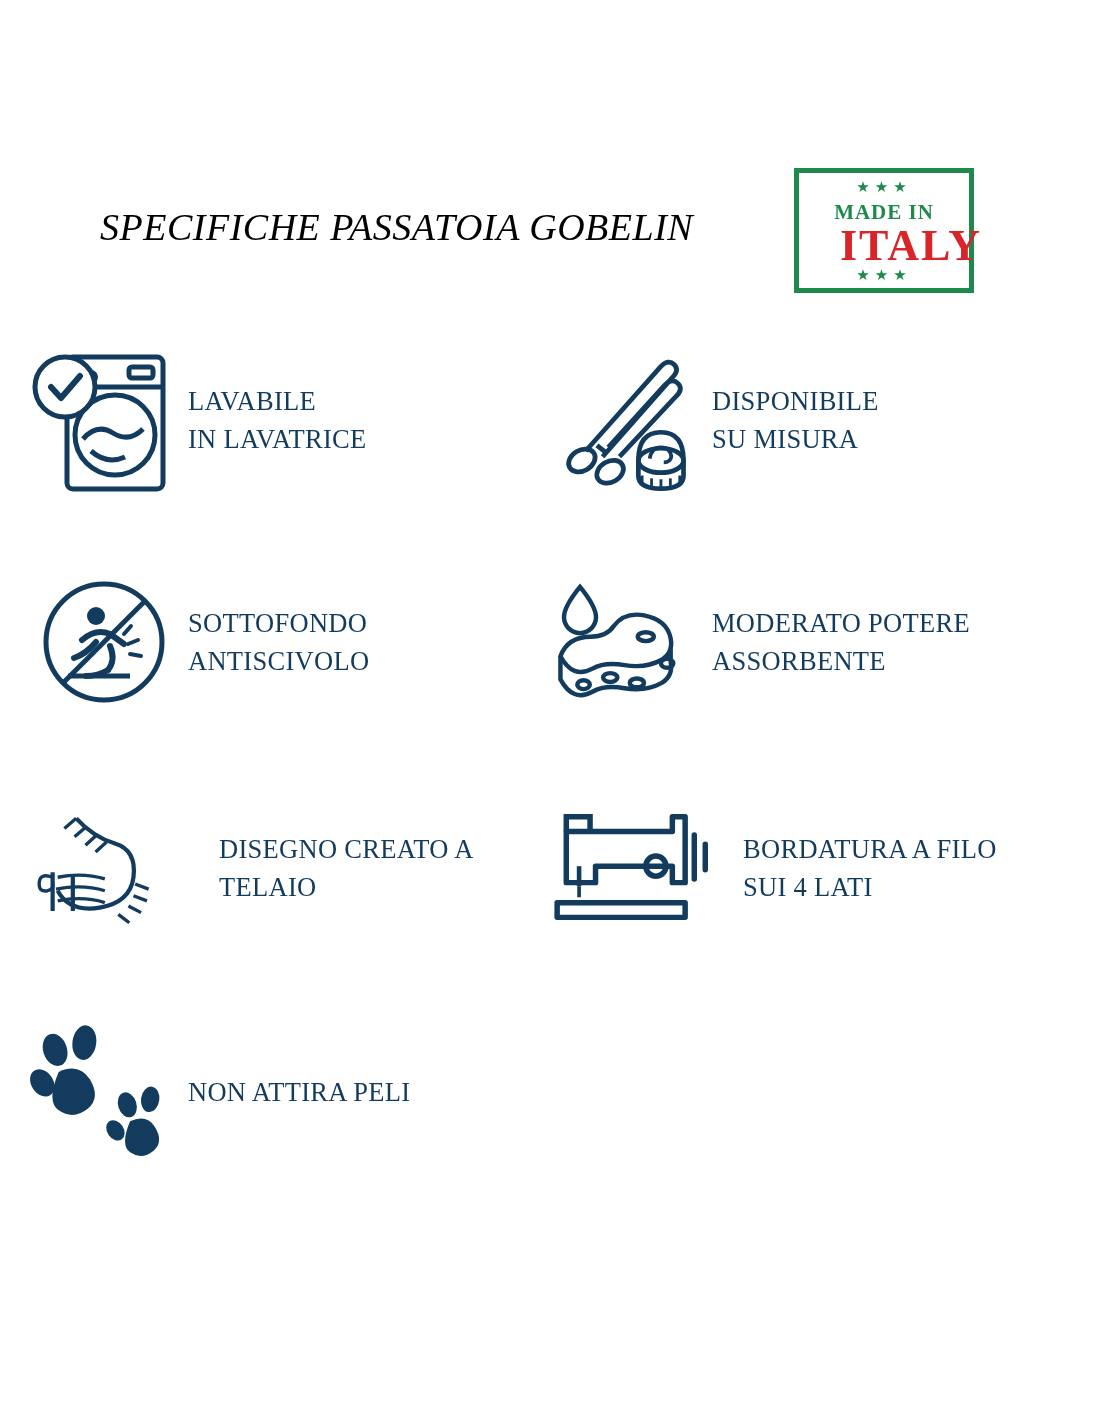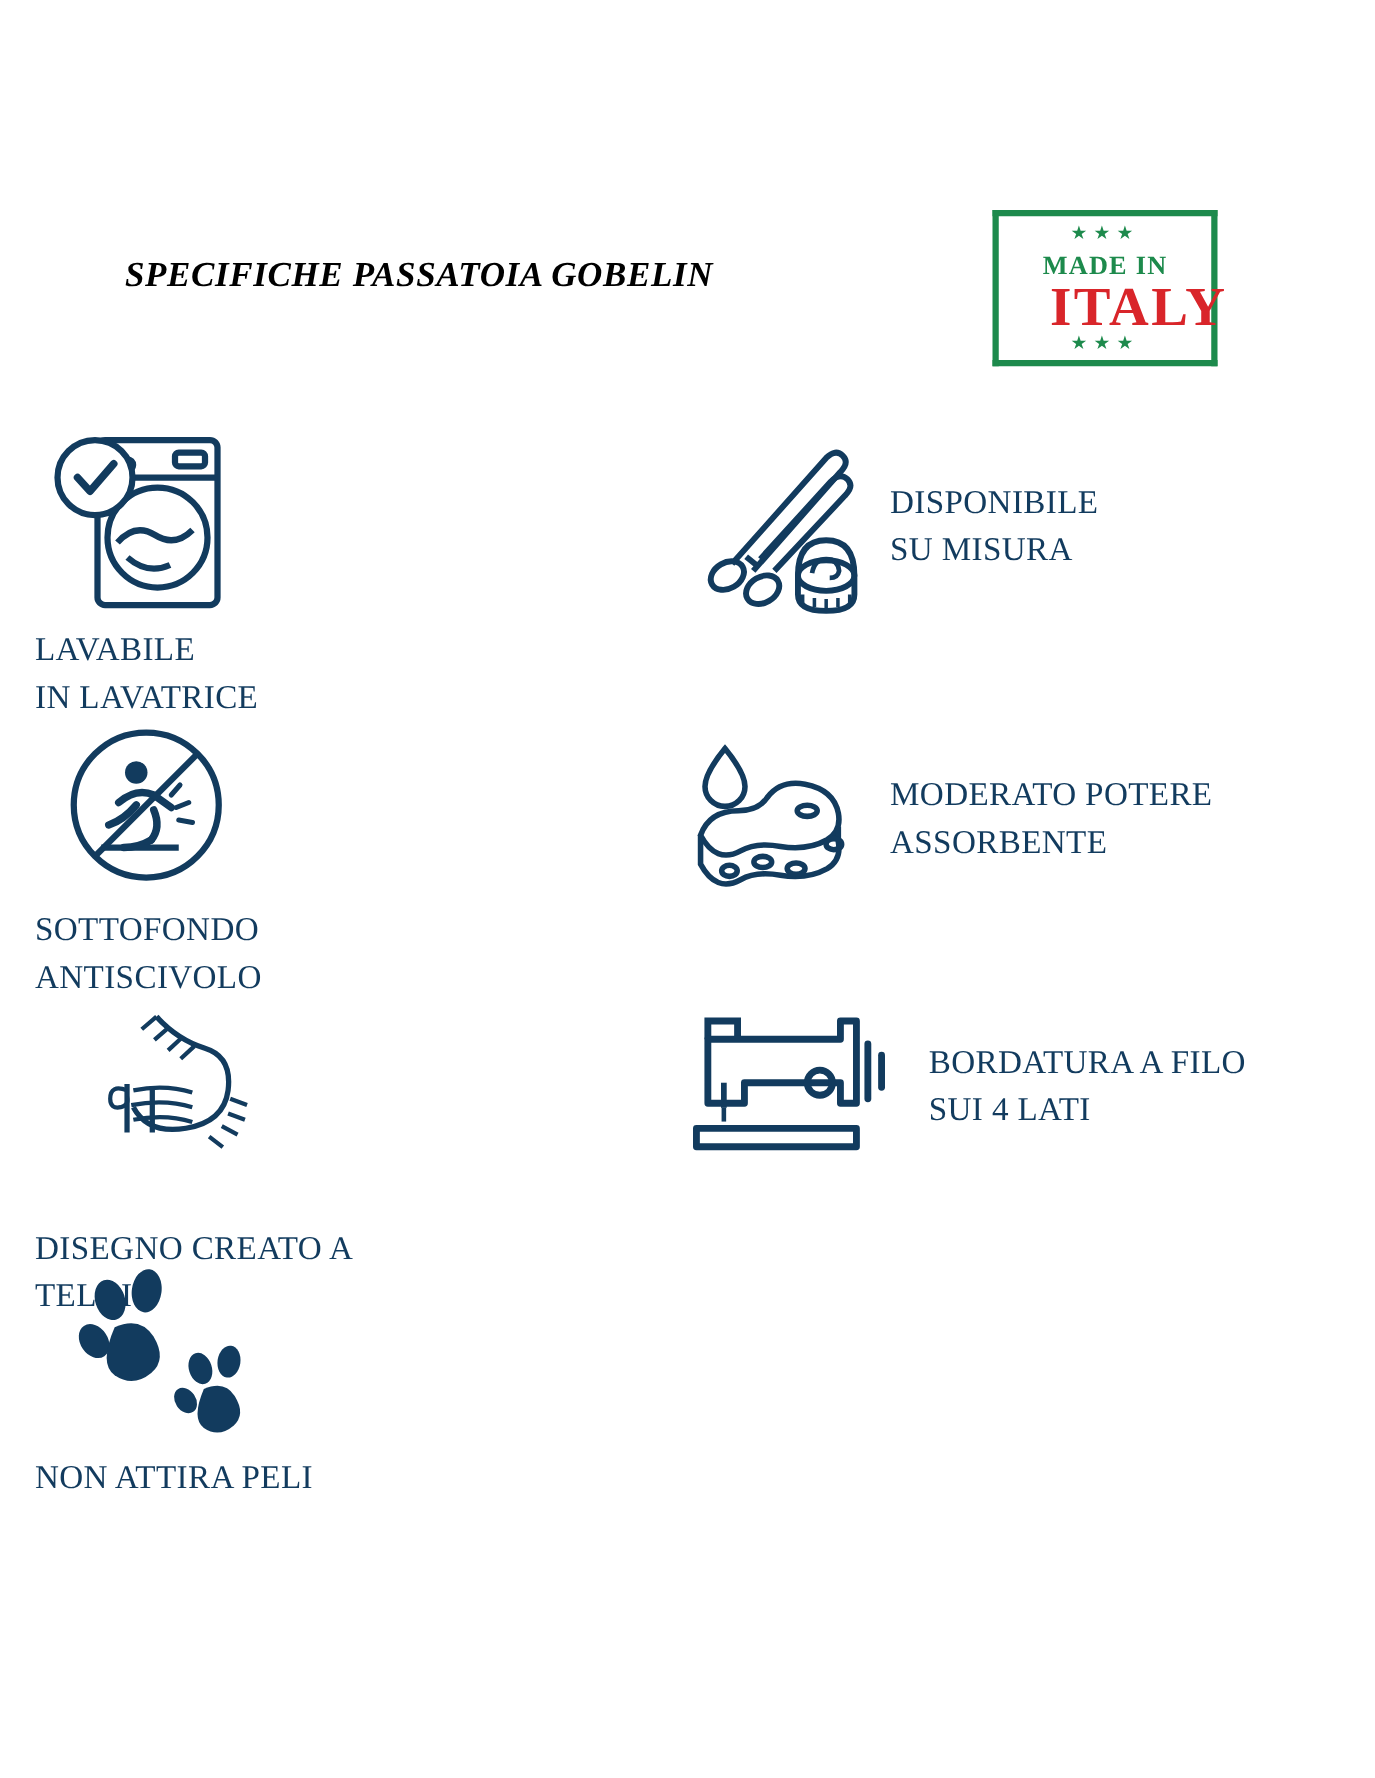--- a/index.html
+++ b/index.html
@@ -23,22 +23,22 @@
     left: 0;
     width: 1100px;
     height: 150px;
   }
   .title {
     position: absolute;
     left: 100px;
     top: 55px;
     font-family: "Liberation Serif", serif;
     font-style: italic;
-    font-weight: bold;
-    font-size: 28px;
+    font-weight: normal;
+    font-size: 38px;
     letter-spacing: 0.5px;
     color: #000000;
     white-space: nowrap;
   }
 
   
   .badge {
     position: absolute;
     left: 786px;
     top: 18px;
@@ -125,24 +125,24 @@
     font-family: "Liberation Serif", serif;
     font-size: 26.5px;
     line-height: 1.45;
     color: #123b5e;
     letter-spacing: 0.3px;
     white-space: pre-line;
     padding-left: 4px;
   }
 
   
-  .col-l { left: 24px; flex-direction: column; }
+  .col-l { left: 24px; }
   .col-r { left: 548px; }
   .row-1 { top: 0px; }
-  .row-2 { top: 234px; }
+  .row-2 { top: 222px; }
   .row-3 { top: 448px; gap: 31px; }
   .row-4 { top: 672px; }
 
   svg { display: block; }
 </style>
 </head>
 <body>
 
 <div class="header">
   <div class="title">SPECIFICHE PASSATOIA GOBELIN</div>

